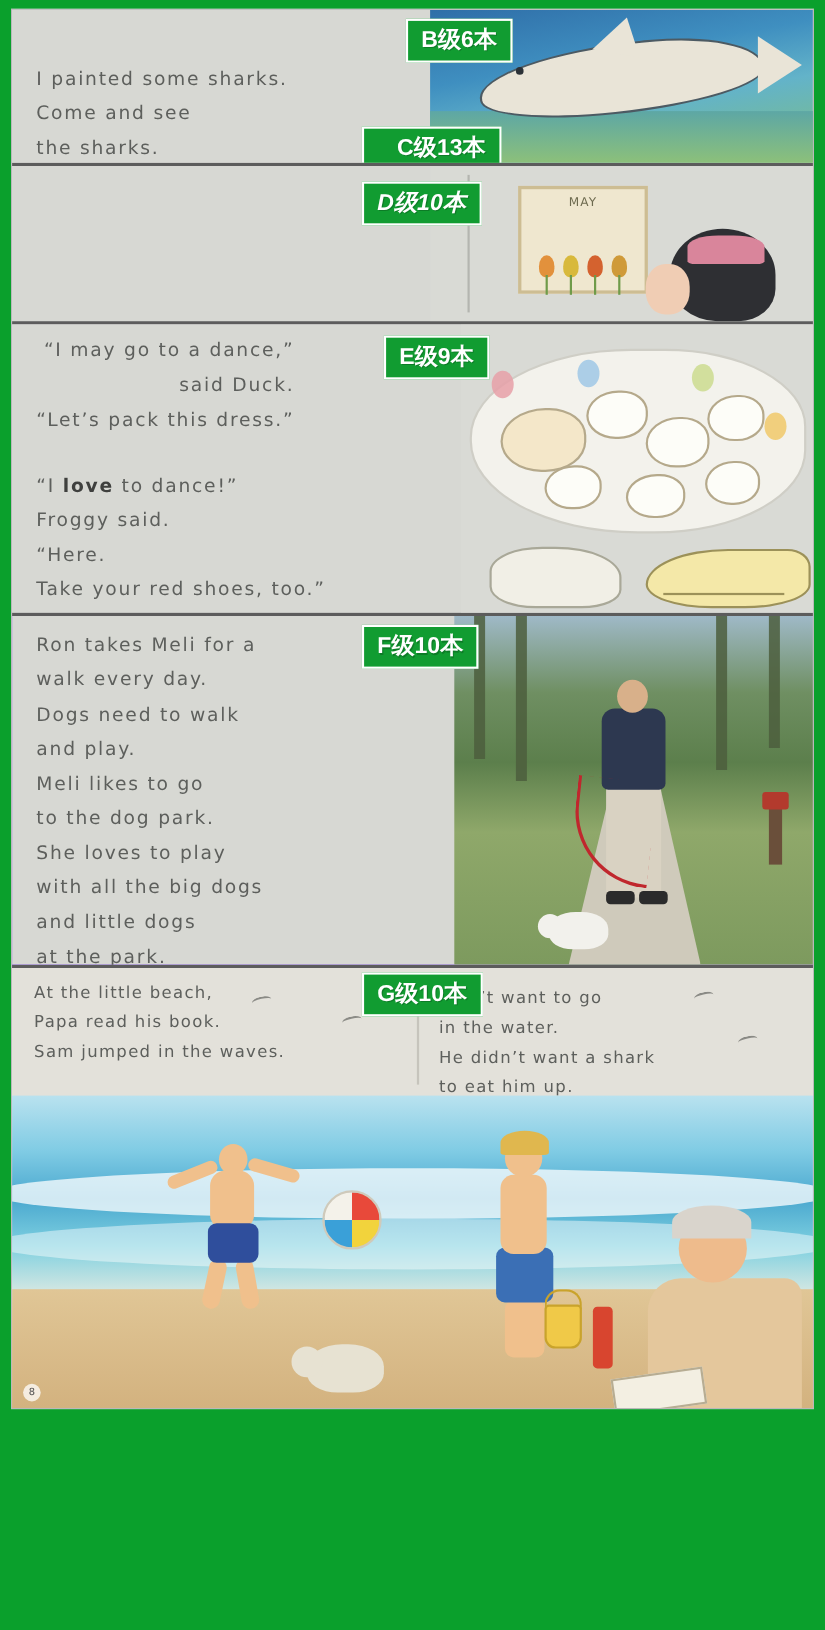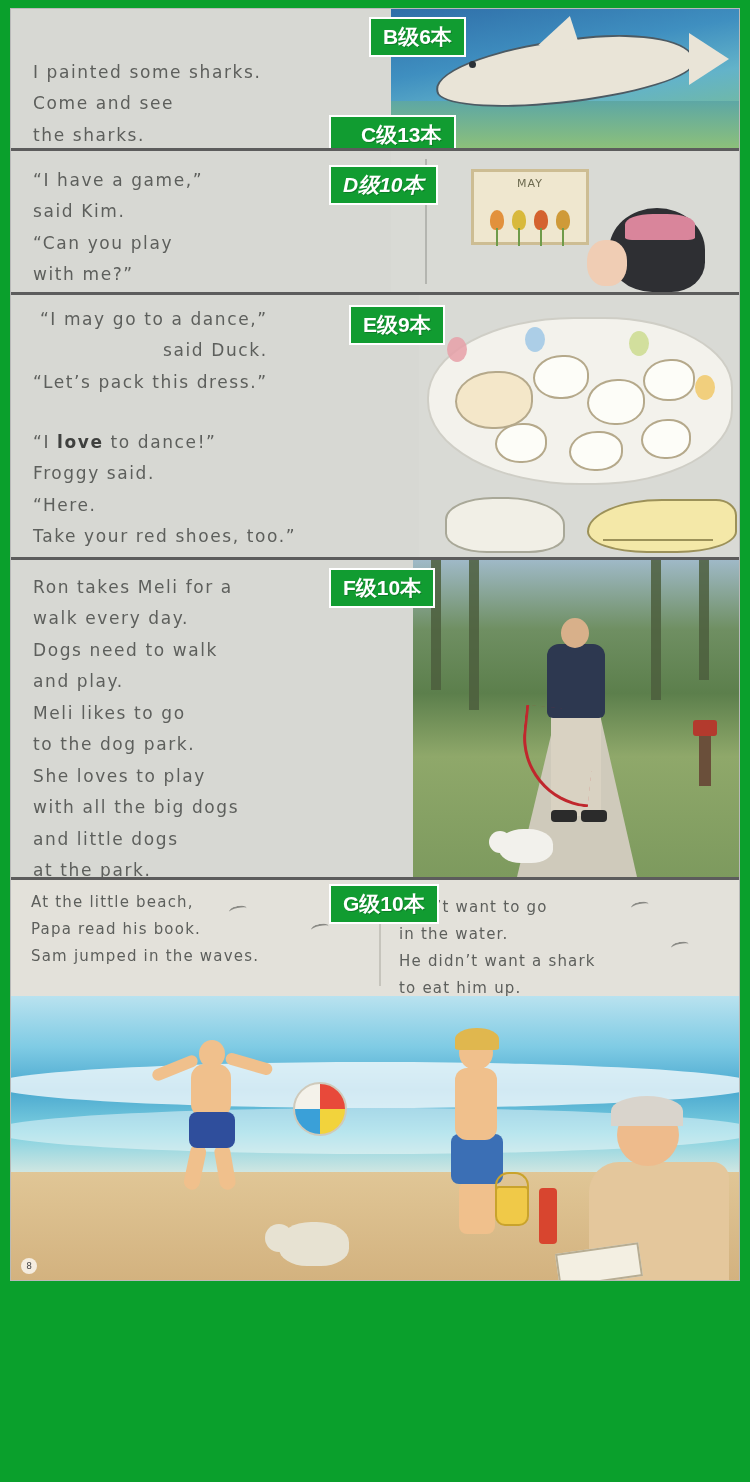--- a/index.html
+++ b/index.html
@@ -131,21 +131,21 @@
     position:absolute; left: 78px; top: 52px; width: 7px; height: 7px;
     background:#2b3137; border-radius:50%;
   }
 
   
   #panel2 { height: 144px; background: #d7d8d3; }
   #p2-text { left: 22px; top: 14px; }
   .kim-art { position:absolute; right:0; top:0; width: 348px; height:100%; background:#d9dad5; }
   .kim-spine { position:absolute; left: 34px; top: 8px; bottom: 8px; width: 2px; background:#b4b5b0; }
   .card {
-    position: absolute; left: 80px; top: 18px; width: 118px; height: 76px;
+    position: absolute; left: 80px; top: 18px; width: 118px; height: 98px;
     background: #efe7cf; border: 3px solid #cdbd93;
   }
   .card-label {
     position:absolute; top:5px; left:0; right:0; text-align:center;
     font-size: 11px; color:#6d6a4f; letter-spacing:1px; font-family:"DejaVu Sans",sans-serif;
   }
   .tulip { position:absolute; bottom:12px; width:14px; height:20px; background:#e2913c; border-radius:50% 50% 40% 40%; }
   .tulip:after { content:""; position:absolute; left:6px; top:18px; width:2px; height:18px; background:#6f9b4a; }
   .hair {
     position:absolute; right: 34px; bottom: 0; width: 96px; height: 84px;
@@ -319,24 +319,20 @@
             <div class="card-label">MAY</div>
             <div class="tulip" style="left:16px;"></div>
             <div class="tulip" style="left:38px; background:#d8b93c;"></div>
             <div class="tulip" style="left:60px; background:#d4622f;"></div>
             <div class="tulip" style="left:82px; background:#cf9a39;"></div>
           </div>
           <div class="hair"></div>
           <div class="hairband"></div>
           <div class="hair-face"></div>
         </div>
-        <div class="page-text" id="p2-text">“I have a game,”
- said Kim.
-“Can you play
- with me?”</div>
       </div>
       <div class="tag" style="left:318px; top:14px;font-style:italic;">D级10本</div>
     </div>
 
     <div class="panel" id="panel3">
       <div class="page">
         <div class="duck-art">
           <div class="cloud">
             <div class="duck d1"></div>
             <div class="duck d2"></div>

